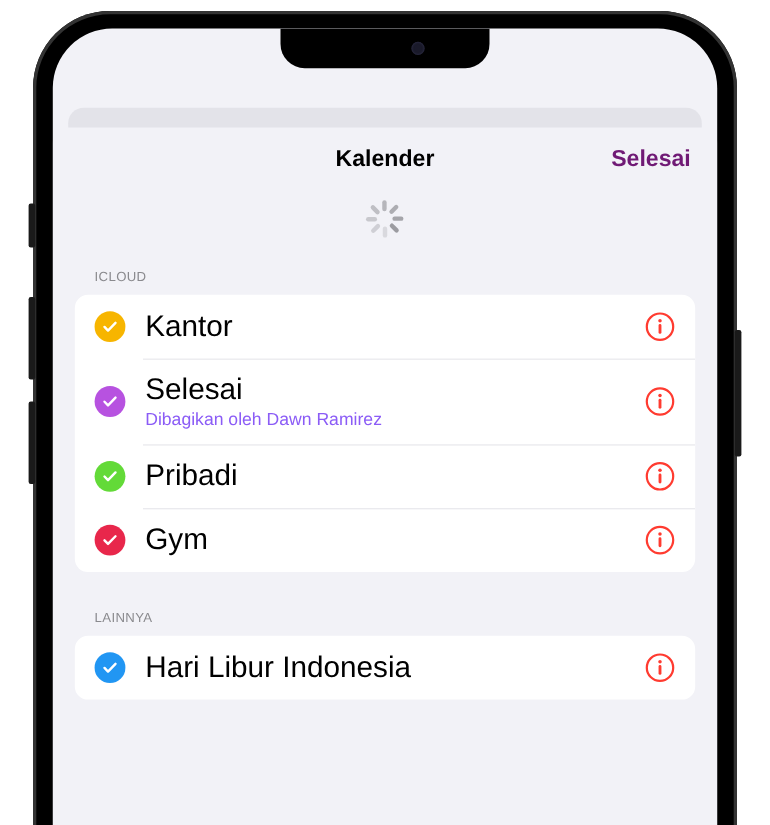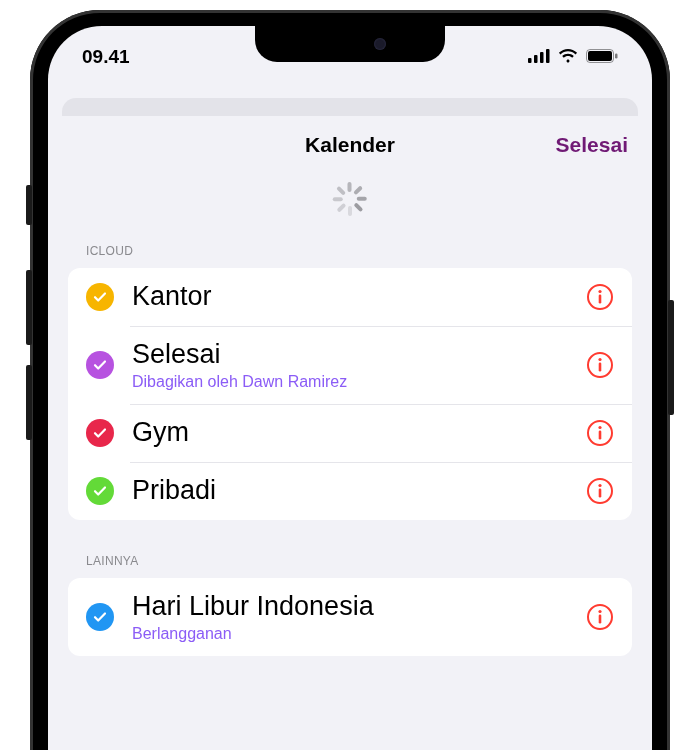--- a/index.html
+++ b/index.html
@@ -224,45 +224,20 @@
   <div class="side-button side-left-1"></div>
   <div class="side-button side-left-2"></div>
   <div class="side-button side-left-3"></div>
   <div class="side-button side-right-1"></div>
 
   <div class="screen">
     <div class="notch">
       <div class="camera"></div>
     </div>
 
-    <div class="status-bar">
-      <span>09.41</span>
-      <div class="status-icons">
-        <span>
-          <svg width="22" height="14" viewBox="0 0 22 14">
-              <rect x="0" y="9" width="3.5" height="5" rx="1" fill="#000"></rect>
-              <rect x="6" y="6" width="3.5" height="8" rx="1" fill="#000"></rect>
-              <rect x="12" y="3" width="3.5" height="11" rx="1" fill="#000"></rect>
-              <rect x="18" y="0" width="3.5" height="14" rx="1" fill="#000"></rect>
-            </svg>
-        </span>
-        <span>
-          <svg width="22" height="16" viewBox="0 0 22 16">
-              <path d="M11 15.5c.8 0 1.5-.7 1.5-1.5s-.7-1.5-1.5-1.5-1.5.7-1.5 1.5.7 1.5 1.5 1.5zm-4.2-4.8c2.3-2.3 6.1-2.3 8.4 0l1.6-1.6c-3.2-3.2-8.4-3.2-11.6 0l1.6 1.6zm-3.3-3.3c4.1-4.1 10.9-4.1 15 0l1.6-1.6C14.9.6 7.1.6 1.9 5.8l1.6 1.6z" fill="#000"></path>
-            </svg>
-        </span>
-        <span>
-          <svg width="32" height="14" viewBox="0 0 32 14">
-              <rect x="0.5" y="0.5" width="27" height="13" rx="3.5" stroke="#000" stroke-opacity="0.4" fill="none"></rect>
-              <rect x="2" y="2" width="24" height="10" rx="2" fill="#000"></rect>
-              <rect x="29" y="4.5" width="2.5" height="5" rx="1.25" fill="#000" fill-opacity="0.5"></rect>
-            </svg>
-        </span>
-      </div>
-    </div>
 
     <div class="bg-sheet"></div>
 
     <div class="sheet">
       <div class="sheet-header">
         <span class="sheet-title">Kalender</span>
         <button class="done-button">Selesai</button>
       </div>
 
       <div class="spinner-wrap">
@@ -312,44 +287,44 @@
               </div>
               <button class="info-button">
                 <svg width="28" height="28" viewBox="0 0 28 28">
                   <circle cx="14" cy="14" r="12" stroke="#ff3b30" stroke-width="2" fill="none"></circle>
                   <circle cx="14" cy="8.5" r="1.6" fill="#ff3b30"></circle>
                   <rect x="12.7" y="11.5" width="2.6" height="9" rx="1.3" fill="#ff3b30"></rect>
                 </svg>
               </button>
             </div>
             <div class="list-row">
+              <div class="check-circle" style="background: rgb(99, 218, 56);">
+                <svg width="16" height="16" viewBox="0 0 16 16">
+                  <path d="M3 8.2l3.2 3.3L13 4.5" stroke="#fff" stroke-width="2.2" fill="none" stroke-linecap="round" stroke-linejoin="round"></path>
+                </svg>
+              </div>
+              <div class="row-text">
+                <div class="row-title">Pribadi</div>
+              </div>
+              <button class="info-button">
+                <svg width="28" height="28" viewBox="0 0 28 28">
+                  <circle cx="14" cy="14" r="12" stroke="#ff3b30" stroke-width="2" fill="none"></circle>
+                  <circle cx="14" cy="8.5" r="1.6" fill="#ff3b30"></circle>
+                  <rect x="12.7" y="11.5" width="2.6" height="9" rx="1.3" fill="#ff3b30"></rect>
+                </svg>
+              </button>
+            </div>
+            <div class="list-row">
               <div class="check-circle" style="background: rgb(232, 39, 75);">
                 <svg width="16" height="16" viewBox="0 0 16 16">
                   <path d="M3 8.2l3.2 3.3L13 4.5" stroke="#fff" stroke-width="2.2" fill="none" stroke-linecap="round" stroke-linejoin="round"></path>
                 </svg>
               </div>
               <div class="row-text">
                 <div class="row-title">Gym</div>
-              </div>
-              <button class="info-button">
-                <svg width="28" height="28" viewBox="0 0 28 28">
-                  <circle cx="14" cy="14" r="12" stroke="#ff3b30" stroke-width="2" fill="none"></circle>
-                  <circle cx="14" cy="8.5" r="1.6" fill="#ff3b30"></circle>
-                  <rect x="12.7" y="11.5" width="2.6" height="9" rx="1.3" fill="#ff3b30"></rect>
-                </svg>
-              </button>
-            </div>
-            <div class="list-row">
-              <div class="check-circle" style="background: rgb(99, 218, 56);">
-                <svg width="16" height="16" viewBox="0 0 16 16">
-                  <path d="M3 8.2l3.2 3.3L13 4.5" stroke="#fff" stroke-width="2.2" fill="none" stroke-linecap="round" stroke-linejoin="round"></path>
-                </svg>
-              </div>
-              <div class="row-text">
-                <div class="row-title">Pribadi</div>
               </div>
               <button class="info-button">
                 <svg width="28" height="28" viewBox="0 0 28 28">
                   <circle cx="14" cy="14" r="12" stroke="#ff3b30" stroke-width="2" fill="none"></circle>
                   <circle cx="14" cy="8.5" r="1.6" fill="#ff3b30"></circle>
                   <rect x="12.7" y="11.5" width="2.6" height="9" rx="1.3" fill="#ff3b30"></rect>
                 </svg>
               </button>
             </div>
           </div>
@@ -358,21 +333,20 @@
           </div>
           <div class="list-card">
             <div class="list-row">
               <div class="check-circle" style="background: rgb(33, 150, 243);">
                 <svg width="16" height="16" viewBox="0 0 16 16">
                   <path d="M3 8.2l3.2 3.3L13 4.5" stroke="#fff" stroke-width="2.2" fill="none" stroke-linecap="round" stroke-linejoin="round"></path>
                 </svg>
               </div>
               <div class="row-text">
                 <div class="row-title">Hari Libur Indonesia</div>
-                <div class="row-subtitle">Berlangganan</div>
               </div>
               <button class="info-button">
                 <svg width="28" height="28" viewBox="0 0 28 28">
                   <circle cx="14" cy="14" r="12" stroke="#ff3b30" stroke-width="2" fill="none"></circle>
                   <circle cx="14" cy="8.5" r="1.6" fill="#ff3b30"></circle>
                   <rect x="12.7" y="11.5" width="2.6" height="9" rx="1.3" fill="#ff3b30"></rect>
                 </svg>
               </button>
             </div>
           </div>

